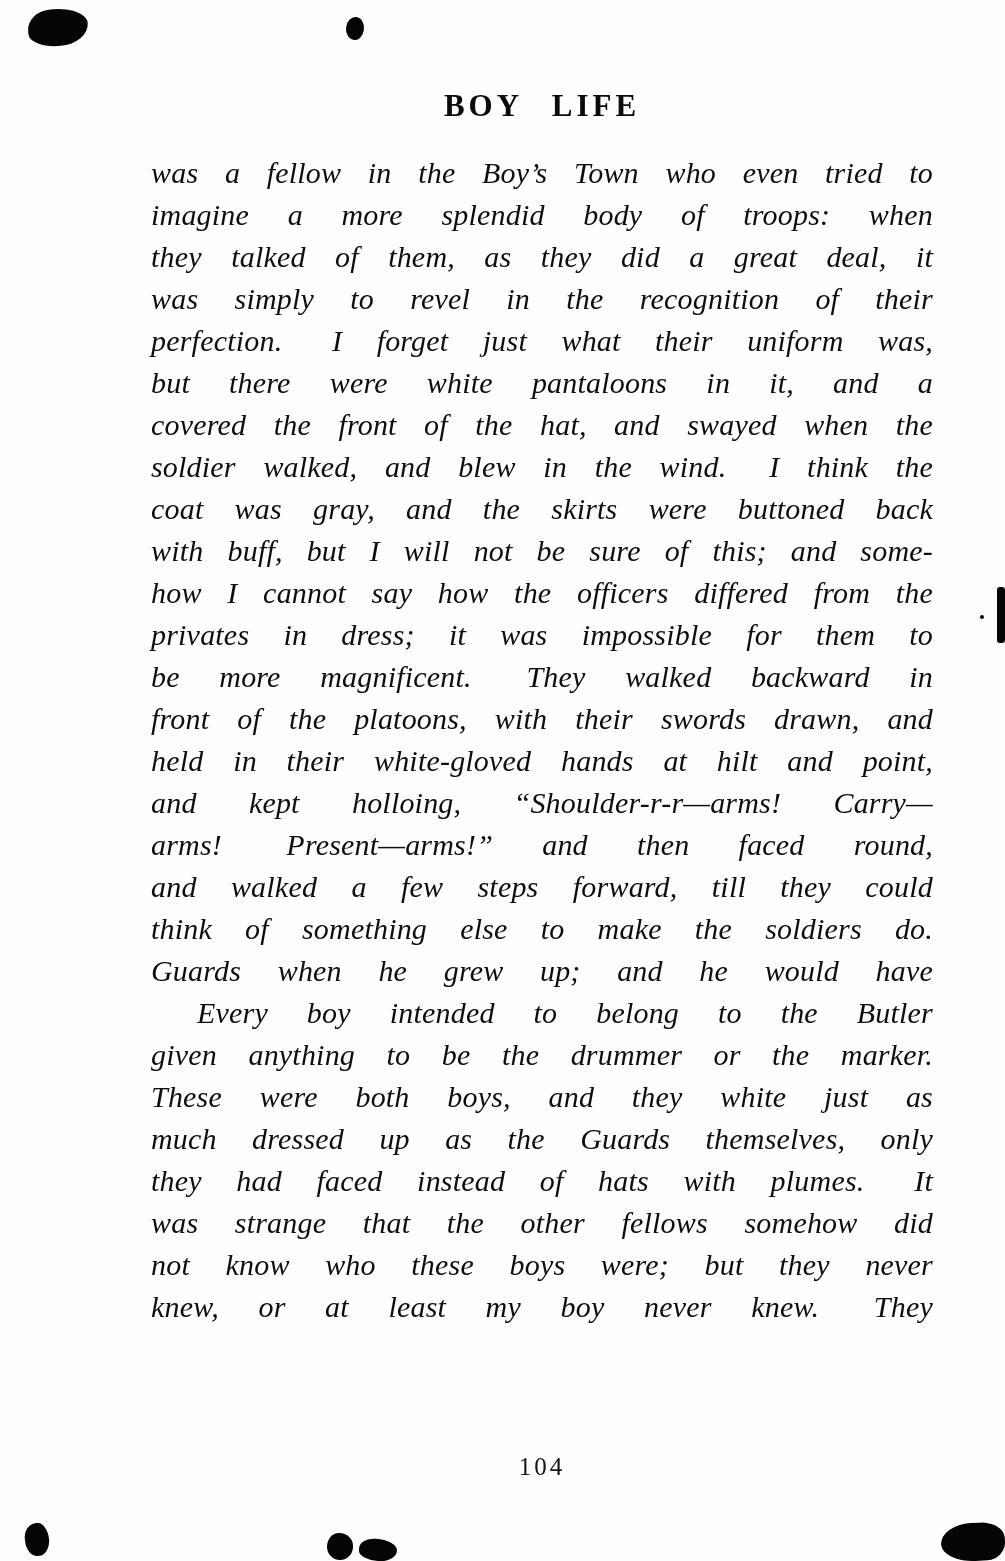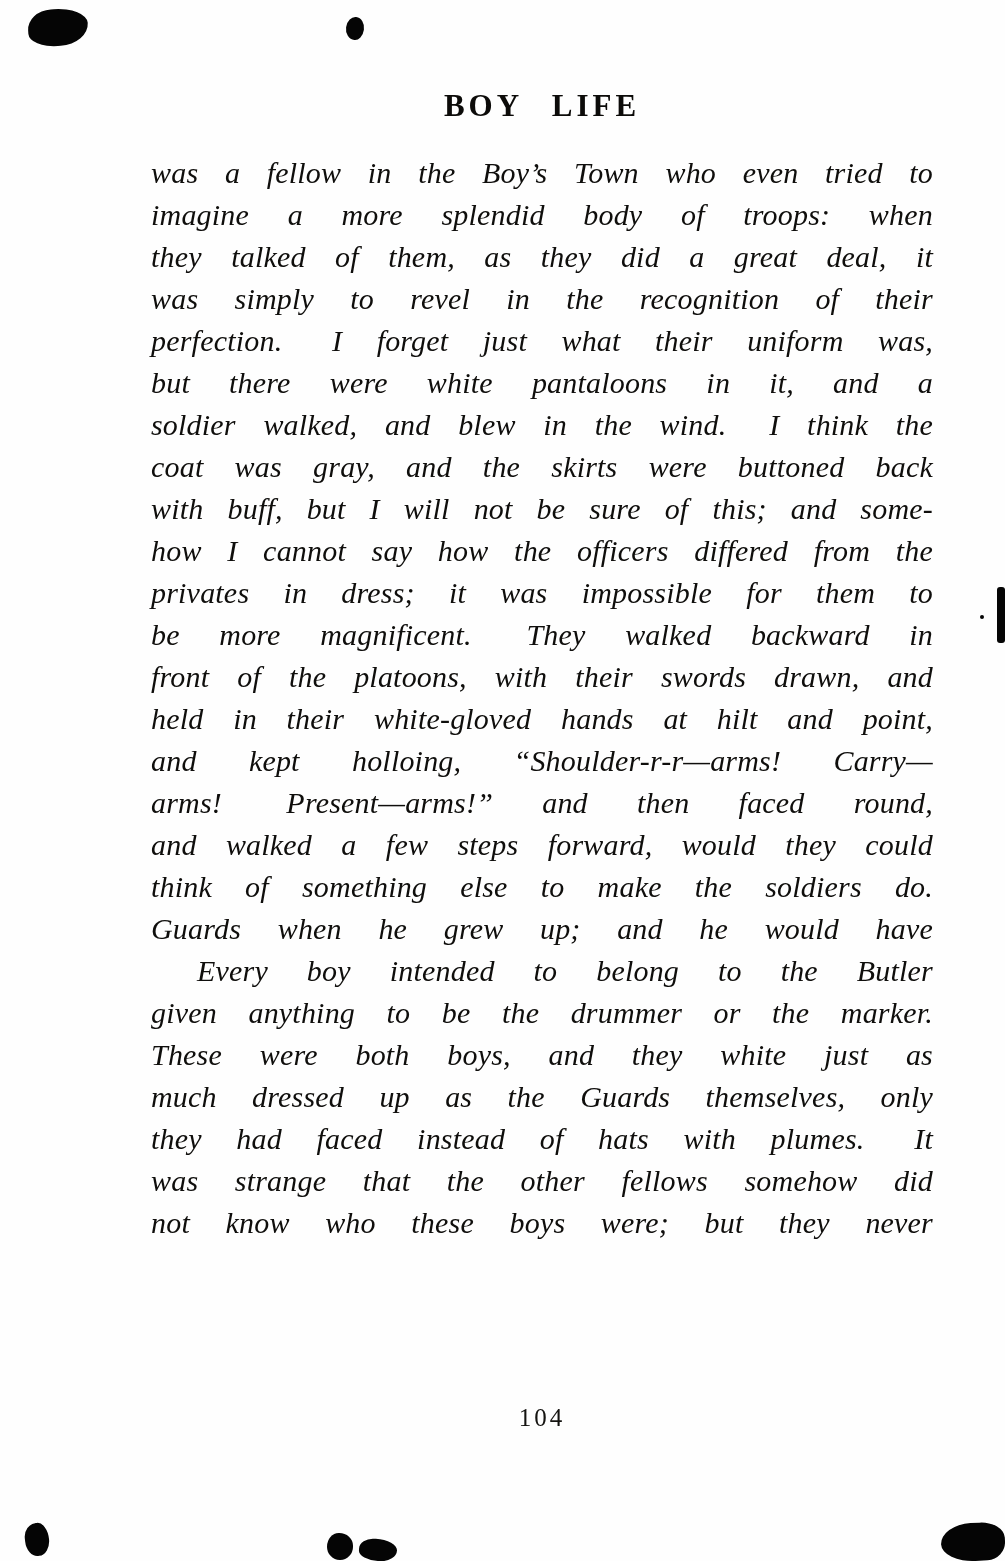--- a/index.html
+++ b/index.html
@@ -43,21 +43,21 @@
     text-align: justify;
     text-align-last: justify;
     height: 42px;
     overflow: visible;
   }
   .line.indent {
     text-indent: 46px;
   }
   .page-number {
     position: absolute;
-    top: 1404px;
+    top: 1453px;
     left: 151px;
     width: 782px;
     text-align: center;
     font-size: 25px;
     letter-spacing: 3px;
     color: #141310;
   }
   
   .blot {
     position: absolute;
@@ -108,40 +108,42 @@
 
   <h1 class="running-head">BOY LIFE</h1>
 
   <div class="body-text">
       <div class="line">was a fellow in the Boy’s Town who even tried to</div>
       <div class="line">imagine a more splendid body of troops: when</div>
       <div class="line">they talked of them, as they did a great deal, it</div>
       <div class="line">was simply to revel in the recognition of their</div>
       <div class="line">perfection.  I forget just what their uniform was,</div>
       <div class="line">but there were white pantaloons in it, and a</div>
+      <div class="line">covered the front of the hat, and swayed when the</div>
       <div class="line">soldier walked, and blew in the wind.  I think the</div>
       <div class="line">coat was gray, and the skirts were buttoned back</div>
       <div class="line">with buff, but I will not be sure of this; and some-</div>
       <div class="line">how I cannot say how the officers differed from the</div>
       <div class="line">privates in dress; it was impossible for them to</div>
       <div class="line">be more magnificent.  They walked backward in</div>
       <div class="line">front of the platoons, with their swords drawn, and</div>
       <div class="line">held in their white-gloved hands at hilt and point,</div>
       <div class="line">and kept holloing, “Shoulder-r-r—arms! Carry—</div>
       <div class="line">arms!  Present—arms!” and then faced round,</div>
-      <div class="line">and walked a few steps forward, would they could</div>
+      <div class="line">and walked a few steps forward, till they could</div>
       <div class="line">think of something else to make the soldiers do.</div>
       <div class="line">Guards when he grew up; and he would have</div>
       <div class="line indent">Every boy intended to belong to the Butler</div>
       <div class="line">given anything to be the drummer or the marker.</div>
       <div class="line">These were both boys, and they white just as</div>
       <div class="line">much dressed up as the Guards themselves, only</div>
       <div class="line">they had faced instead of hats with plumes.  It</div>
       <div class="line">was strange that the other fellows somehow did</div>
       <div class="line">not know who these boys were; but they never</div>
+      <div class="line">knew, or at least my boy never knew.  They</div>
     </div>
 
   <div class="page-number">104</div>
 
   <div class="blot blot-top-left"></div>
   <div class="blot blot-top-mid"></div>
   <div class="blot blot-right-edge"></div>
   <div class="blot speck-right"></div>
   <div class="blot blot-bottom-left"></div>
   <div class="blot blot-bottom-center-1"></div>

